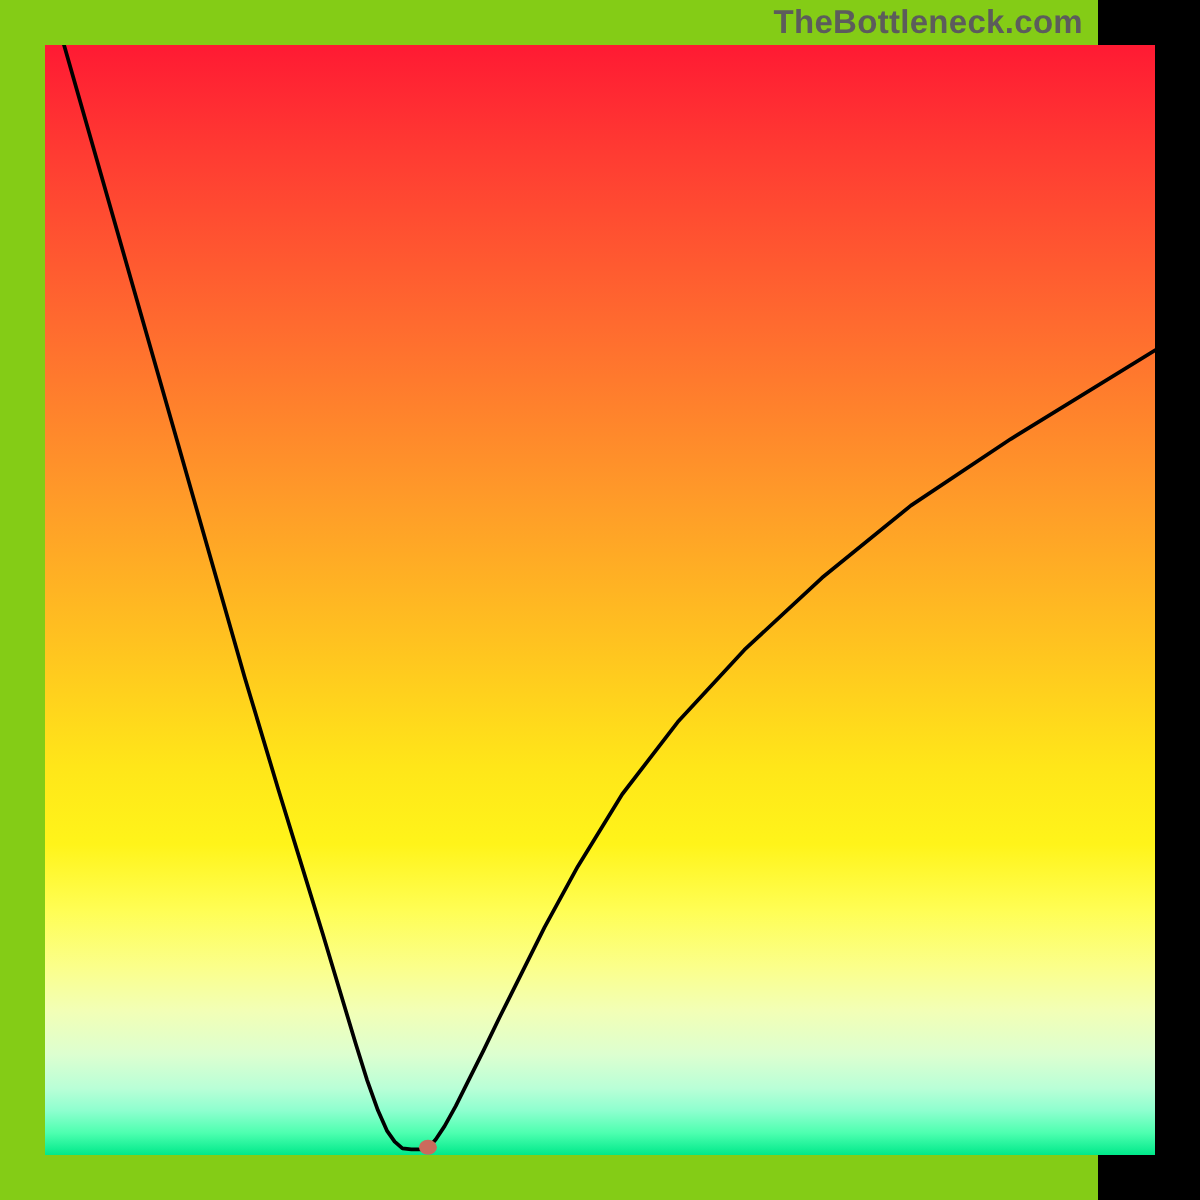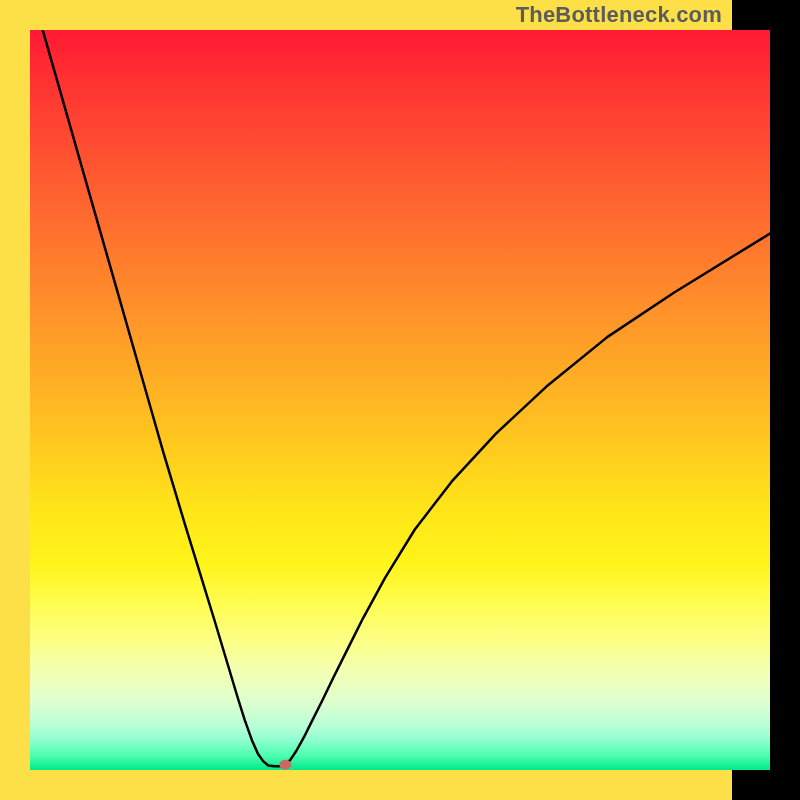--- a/index.html
+++ b/index.html
@@ -8,21 +8,21 @@
     width: 800px;
     height: 800px;
     background: #000;
     overflow: hidden;
     font-family: Arial, Helvetica, sans-serif;
   }
   .outer {
     position: relative;
     width: 732px;
     height: 800px;
-    background: #fde047;
+    background: #84cc16;
   }
   .watermark {
     position: absolute;
     top: 2px;
     right: 10px;
     color: #5c5c5c;
     font-size: 22px;
     font-weight: 600;
     letter-spacing: 0.2px;
     z-index: 3;

